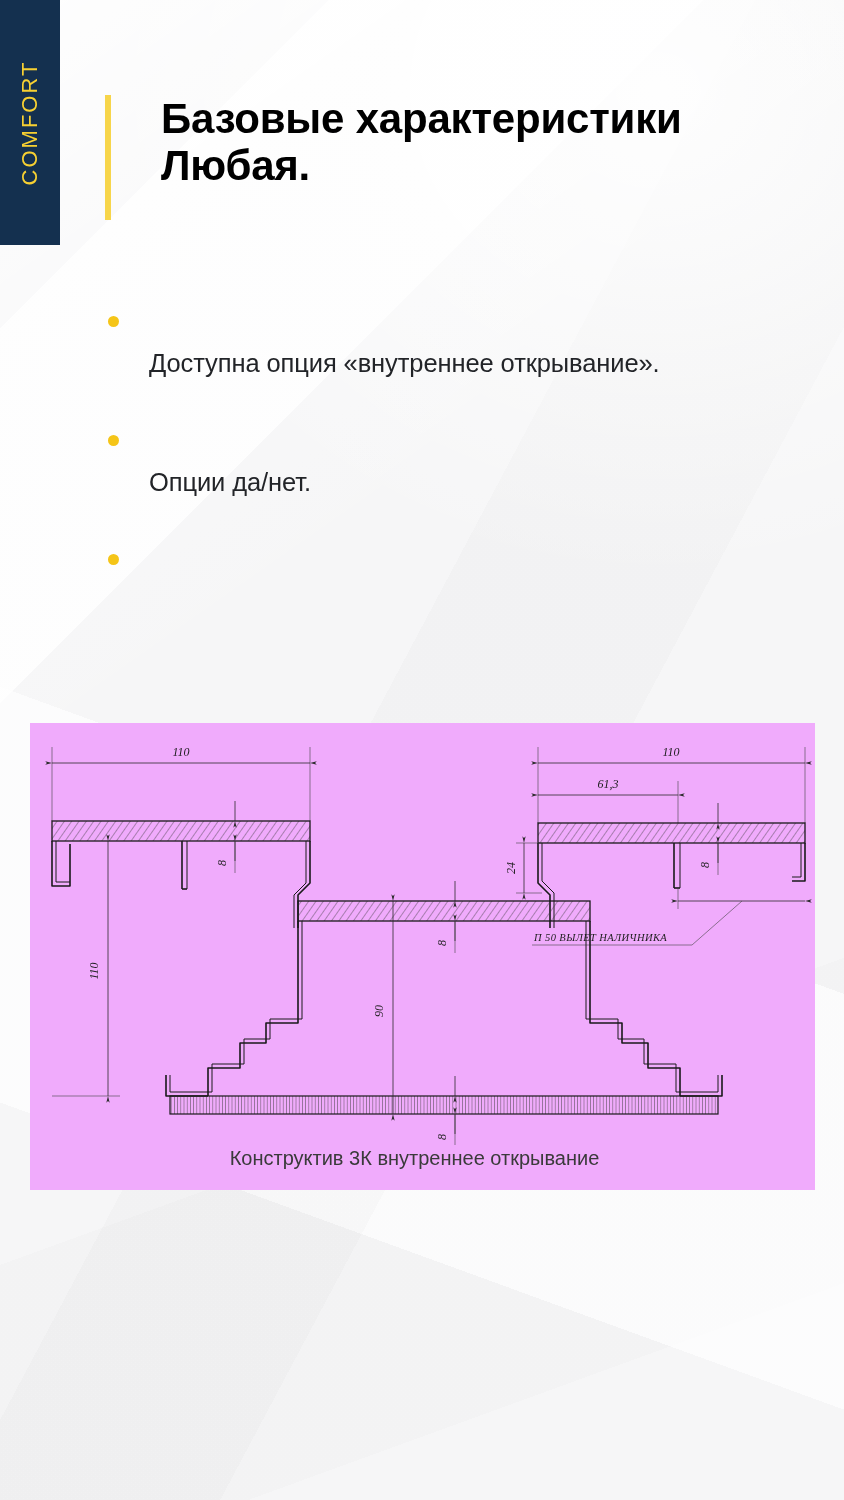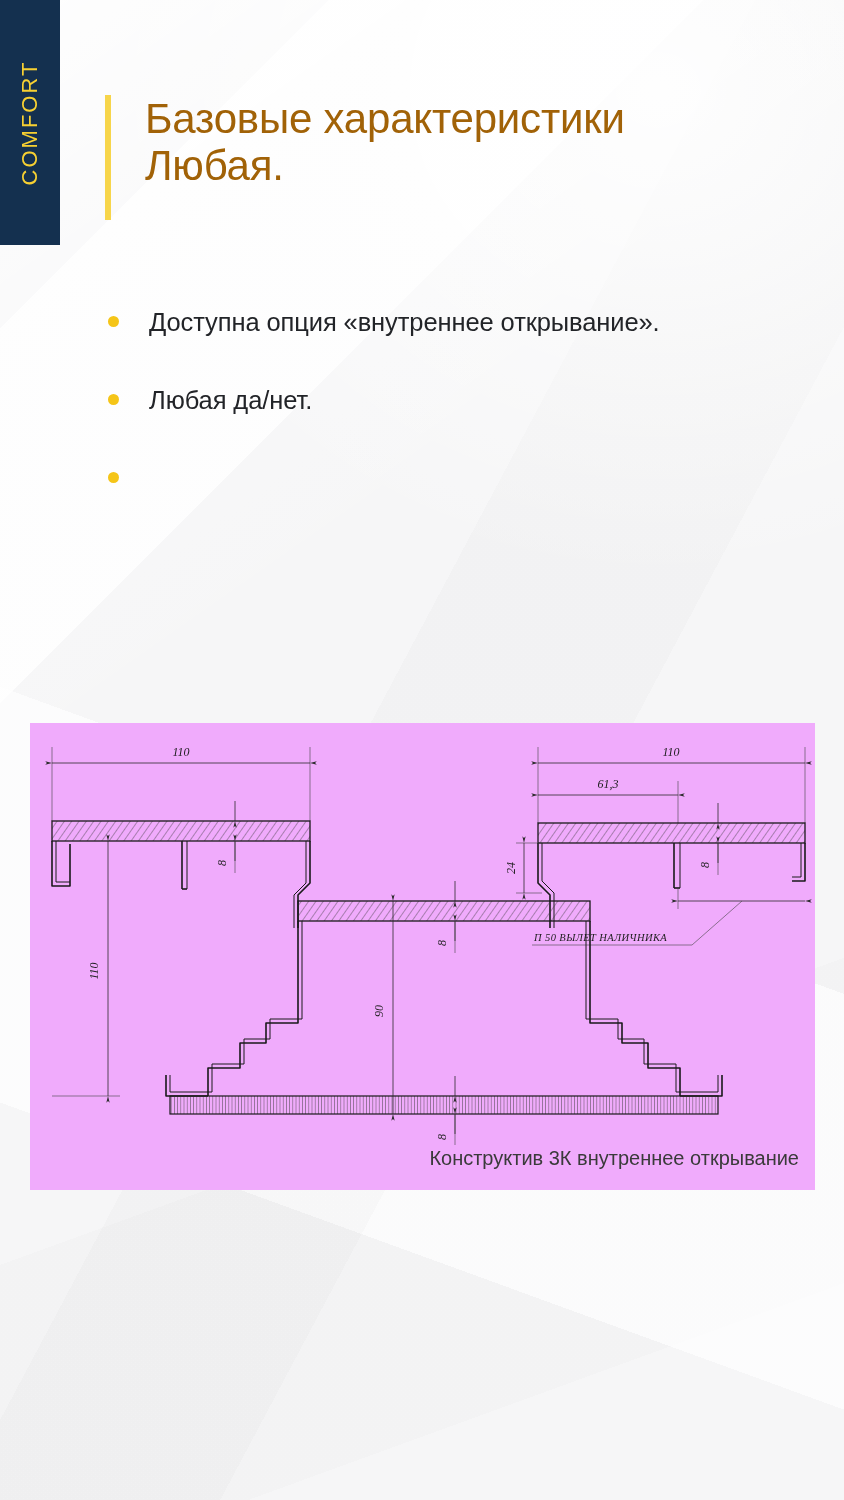--- a/index.html
+++ b/index.html
@@ -65,25 +65,25 @@
     left:105px; top:95px;
     width:700px;
   }
   .title-bar{
     position:absolute;
     left:0; top:0;
     width:6px; height:125px;
     background:#f7d54a;
   }
   .title-text{
-    margin-left:40px;
-    color:#a16207;
+    margin-left:56px;
+    color:#000000;
     font-size:42px;
     line-height:1.13;
-    font-weight:400;
+    font-weight:700;
     letter-spacing:-0.2px;
   }
   .title-line{ display:block; }
 
   
   .bullets{
     position:absolute;
     left:108px; top:305px;
     width:700px;
   }
@@ -100,40 +100,41 @@
     background:#f5c518;
     margin-top:11px;
     margin-right:30px;
   }
   .bullet-text{
     color:#222428;
     font-size:25.5px;
     line-height:1.34;
     font-weight:400;
     letter-spacing:-0.1px;
+    margin-top:41px;
   }
 
   
   .drawing-panel{
     position:absolute;
     left:30px; top:723px;
     width:785px; height:467px;
     background:#f0abfc;
   }
   .drawing-svg{
     position:absolute;
     left:0; top:0;
     width:785px; height:440px;
     display:block;
   }
   .drawing-caption{
     position:absolute;
     left:0; right:8px;
     bottom:20px;
-    text-align:right;
+    text-align:center;
     color:#3a3a3a;
     font-size:20px;
     font-weight:400;
     padding-right:8px;
   }
 
   
   .prof  { fill:none; stroke:#1a1a1a; stroke-width:1.6; stroke-linejoin:round; }
   .profi { fill:none; stroke:#1a1a1a; stroke-width:1.0; stroke-linejoin:round; }
   .dimline{ stroke:#2b2b2b; stroke-width:0.8; fill:none; }
@@ -171,21 +172,21 @@
     </div>
   </div>
 
   <ul class="bullets" style="list-style:none;">
     <li class="bullet-item">
       <span class="bullet-dot"></span>
       <span class="bullet-text">Доступна опция «внутреннее открывание».</span>
     </li>
     <li class="bullet-item">
       <span class="bullet-dot"></span>
-      <span class="bullet-text">Любая да/нет.</span>
+      <span class="bullet-text">Опции да/нет.</span>
     </li>
     <li class="bullet-item">
       <span class="bullet-dot"></span>
     </li>
   </ul>
 
   <div class="drawing-panel">
 
     <svg class="drawing-svg" viewBox="0 0 785 440">
       <defs>

